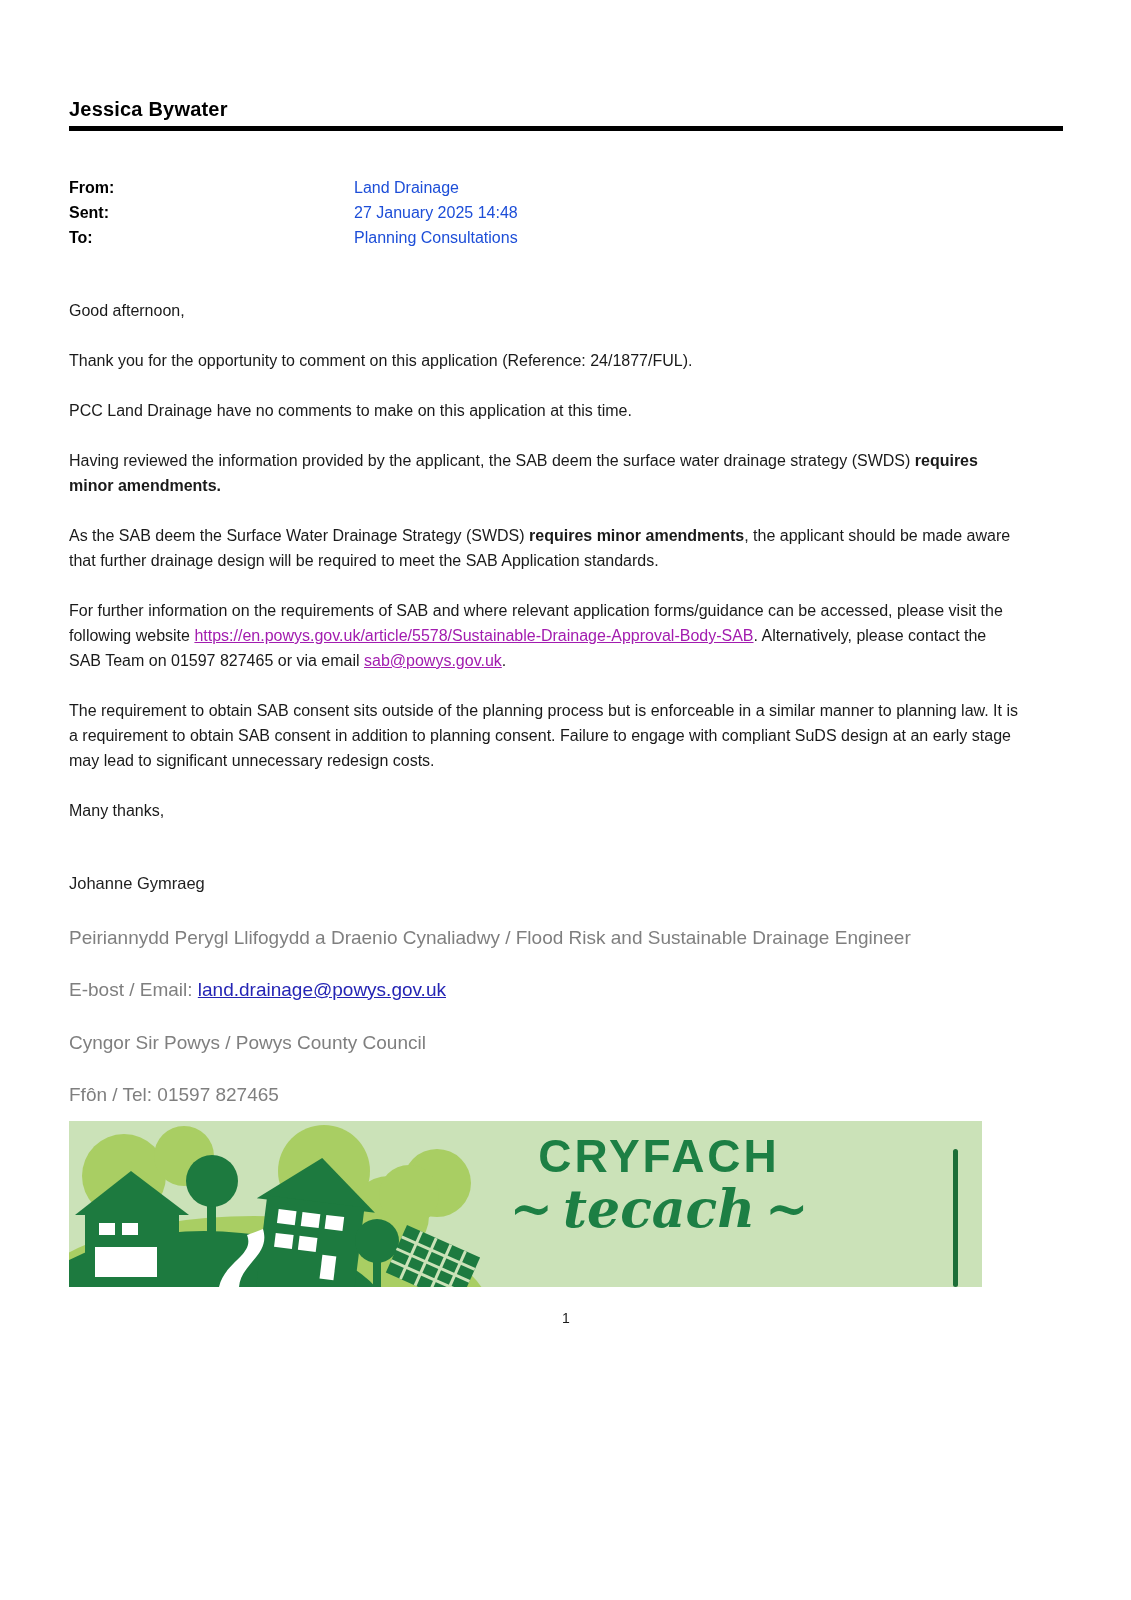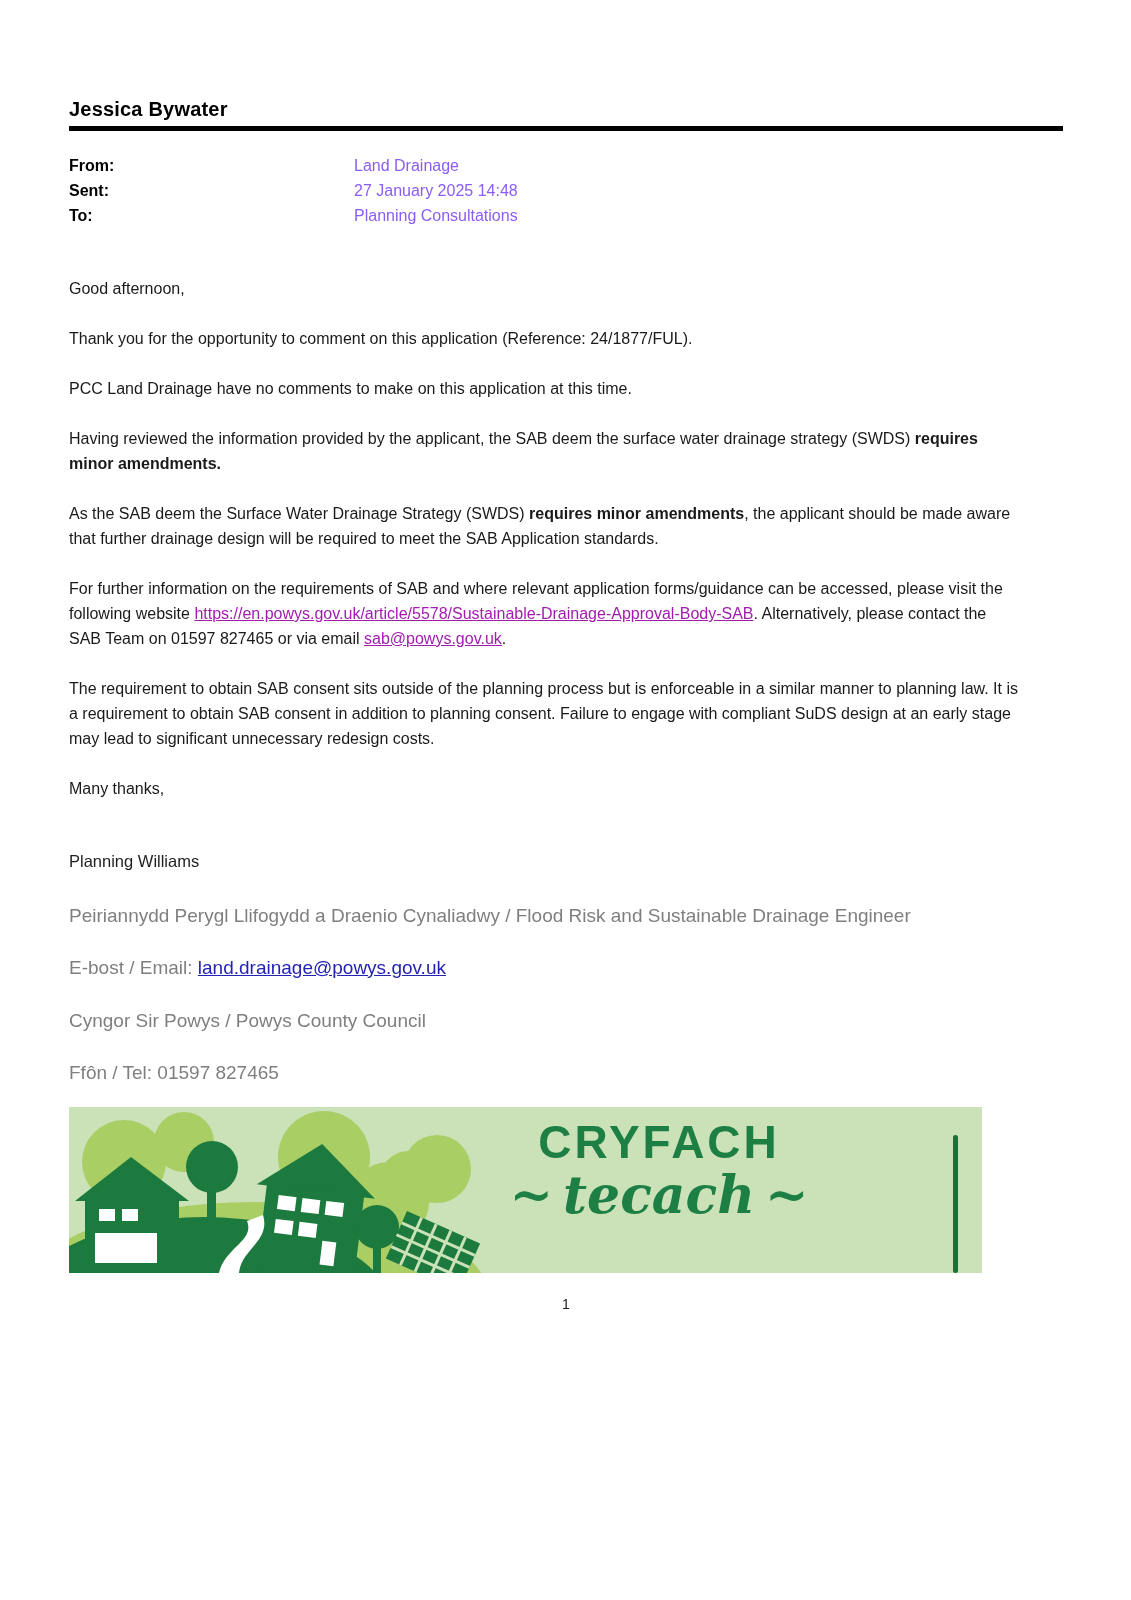--- a/index.html
+++ b/index.html
@@ -24,24 +24,24 @@
     font-weight: 700;
     color: #000000;
     letter-spacing: 0.2px;
   }
   .rule {
     margin-top: 5px;
     height: 5px;
     background: #000000;
     width: 994px;
   }
-  .meta { margin-top: 22px; font-size: 16px; line-height: 25px; }
+  .meta { margin-top: 44px; font-size: 16px; line-height: 25px; }
   .meta-row { display: flex; }
   .meta-label { width: 285px; font-weight: 700; color: #000000; }
-  .meta-value { color: #8b5cf6; text-align: center; }
+  .meta-value { color: #1d4ed8; text-align: center; }
 
   .body { margin-top: 48px; width: 950px; font-size: 16px; line-height: 25px; }
   .body p { margin: 0 0 25px 0; }
   .body strong { font-weight: 700; }
   .body sup { font-size: 10.5px; vertical-align: super; line-height: 0; }
   .body-link {
     color: #a21caf;
     cursor: pointer;
     word-break: break-word;
   }
@@ -60,21 +60,21 @@
   .welsh-line {
     display: block;
     color: #007a4d;
     font-size: 18px;
     font-weight: 700;
     line-height: 27px;
   }
 
   .banner {
     position: relative;
-    margin-top: 22px;
+    margin-top: 14px;
     width: 913px;
     height: 166px;
     background: #cbe2b8;
     overflow: hidden;
   }
   .banner-illustration { position: absolute; left: 0; top: 0; }
   .banner-text {
     position: absolute;
     left: 330px;
     top: 8px;
@@ -145,21 +145,21 @@
       <p>Thank you for the opportunity to comment on this application (Reference: 24/1877/FUL).</p>
       <p>PCC Land Drainage have no comments to make on this application at this time.</p>
       <p><span>Having reviewed the information provided by the applicant, the SAB deem the surface water drainage strategy (SWDS) </span><strong>requires minor amendments.</strong></p>
       <p><span>As the SAB deem the Surface Water Drainage Strategy (SWDS) </span><strong>requires minor amendments</strong><span>, the applicant should be made aware that further drainage design will be required to meet the SAB Application standards.</span></p>
       <p><span>For further information on the requirements of SAB and where relevant application forms/guidance can be accessed, please visit the following website </span><a href="#" class="body-link">https://en.powys.gov.uk/article/5578/Sustainable-Drainage-Approval-Body-SAB</a><span>. Alternatively, please contact the SAB Team on 01597 827465 or via email </span><a href="#" class="body-link">sab@powys.gov.uk</a><span>.</span></p>
       <p>The requirement to obtain SAB consent sits outside of the planning process but is enforceable in a similar manner to planning law. It is a requirement to obtain SAB consent in addition to planning consent. Failure to engage with compliant SuDS design at an early stage may lead to significant unnecessary redesign costs.</p>
       <p>Many thanks,</p>
     </div>
 
     <div class="signature">
-      <p class="sig-name">Planning Williams</p>
+      <p class="sig-name">Johanne Gymraeg</p>
       <p class="sig-gray sig-title">Peiriannydd Perygl Llifogydd a Draenio Cynaliadwy / Flood Risk and Sustainable Drainage Engineer</p>
       <p class="sig-gray sig-email"><span>E-bost / Email: </span><a href="#" class="sig-link">land.drainage@powys.gov.uk</a></p>
       <p class="sig-gray sig-org">Cyngor Sir Powys / Powys County Council</p>
       <p class="sig-gray sig-phone">Ffôn / Tel: 01597 827465</p>
     </div>
 
     <div class="banner">
       <svg class="banner-illustration" width="430" height="166" viewBox="0 0 430 166" xmlns="http://www.w3.org/2000/svg" aria-hidden="true">
         <g fill="#a9ce63">
           <circle cx="55" cy="55" r="42"></circle>

